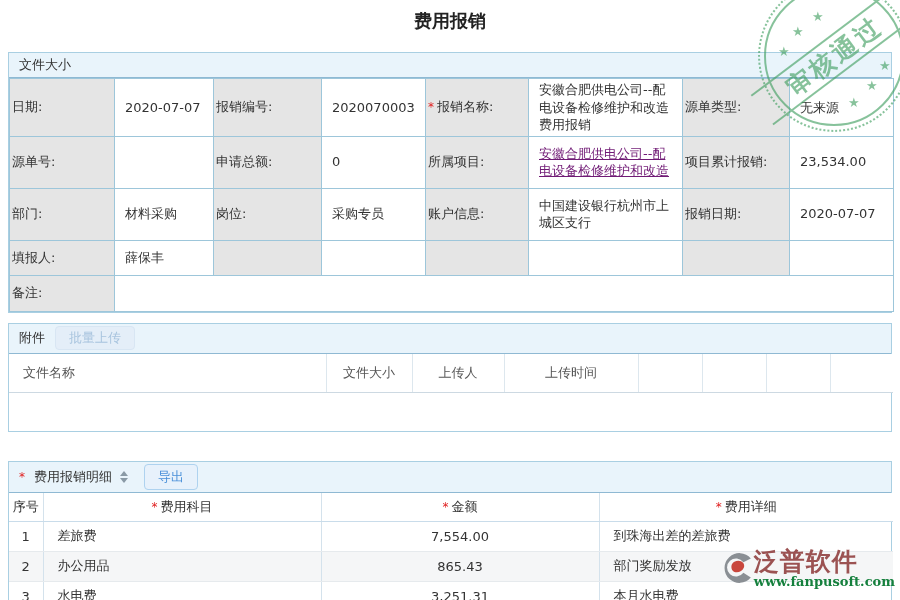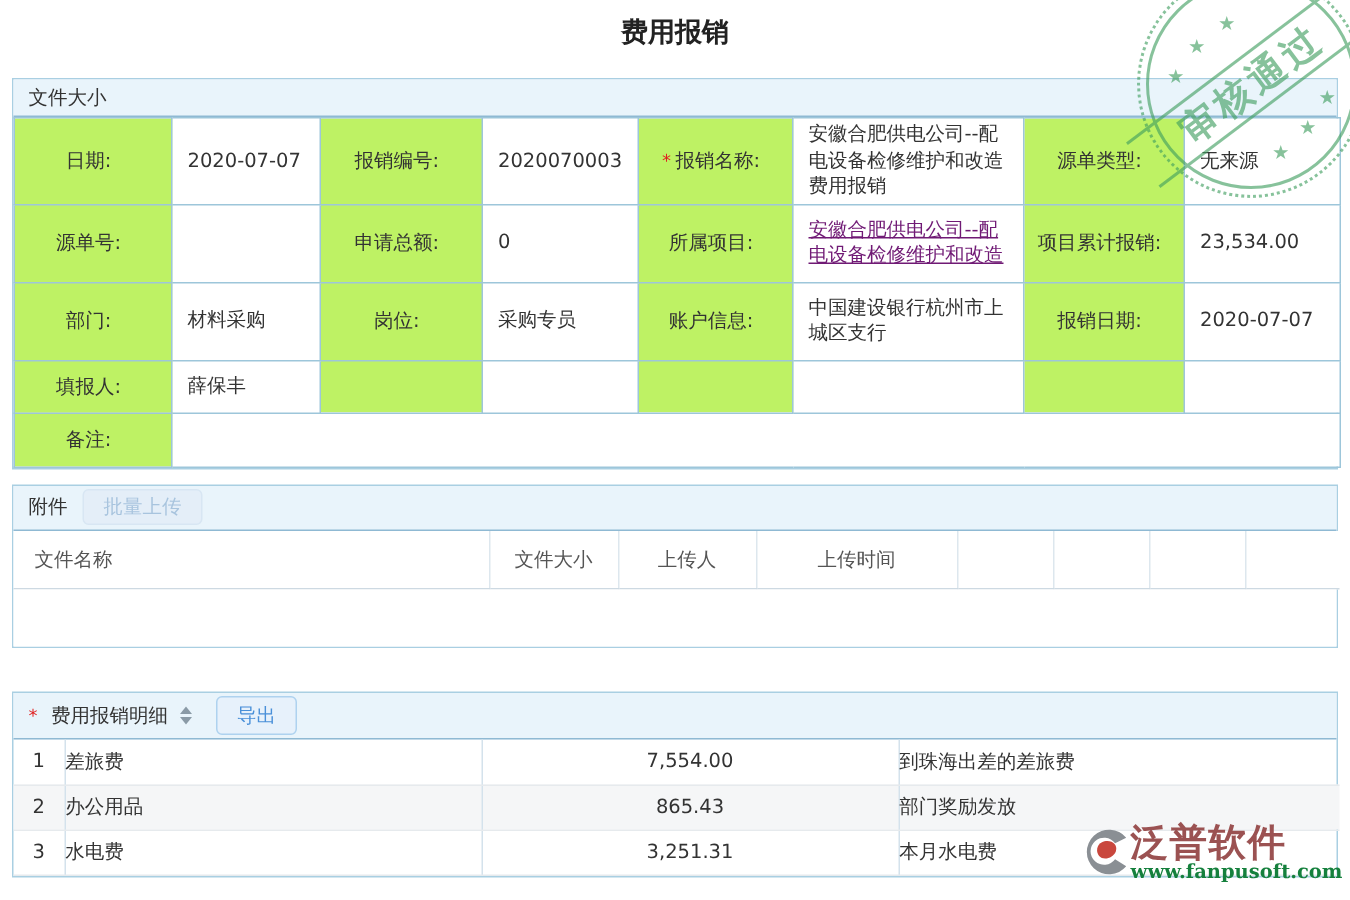--- a/index.html
+++ b/index.html
@@ -12,39 +12,39 @@
   .panel { margin:0 8px; border:1px solid #a9cfe2; background:#fff; }
   .sec-bar { background:#e9f4fb; border-bottom:1px solid #8fb9d3; display:flex; align-items:center;
     padding:0 10px; font-size:13px; color:#333; }
   .bar1 { height:25px; }
   .bar2 { height:30px; gap:10px; }
   .bar3 { height:31px; gap:6px; }
 
   
   table { border-collapse:collapse; width:100%; table-layout:fixed; }
   .form-tb td { border:1px solid #9dc6da; font-size:13px; vertical-align:middle; }
-  .form-tb .lbl { background:#bef264; text-align:center; padding:2px 8px 2px 2px; color:#333; }
+  .form-tb .lbl { background:#e5e5e5; text-align:left; padding:2px 8px 2px 2px; color:#333; }
   .form-tb .val { background:#fff; text-align:left; padding:2px 6px 2px 10px; line-height:1.35; }
   .req { color:#e02020; margin-right:3px; font-size:12px; }
   a.cell-link { color:#701a75; text-decoration:underline; cursor:pointer; }
 
   
   .att-tb th { border-right:1px solid #dde7ee; border-bottom:1px solid #cdd9e2; font-weight:normal;
     font-size:13px; color:#555; height:39px; background:#fff; }
   .att-tb th:last-child { border-right:none; }
   .att-tb .h-left { text-align:left; padding-left:14px; }
   .att-empty-area { height:38px; background:#fff; }
 
   
   .det-tb th { border-right:1px solid #d4e2ec; border-bottom:1px solid #c9dcea; font-weight:normal;
     font-size:13px; color:#333; height:28px; background:#fff; }
   .det-tb td { border-right:1px solid #d4e2ec; border-bottom:1px solid #e6eaed; font-size:13px; height:30px; }
   .det-tb th:last-child, .det-tb td:last-child { border-right:none; }
   .det-tb .c { text-align:center; }
-  .det-tb .l { text-align:left; padding-left:0; }
+  .det-tb .l { text-align:left; padding-left:14px; }
   .det-tb tr.stripe td { background:#f5f6f7; }
 
   .btn-light { background:#e4eef8; border:1px solid #d8e6f3; color:#a8c4de; font-size:13px;
     border-radius:4px; padding:2px 13px; cursor:pointer; font-family:inherit; }
   .btn-export { background:#e7f1fb; border:1px solid #aed2ef; color:#4a90d9; font-size:13px;
     border-radius:4px; padding:3px 13px; cursor:pointer; margin-left:10px; font-family:inherit; }
 
   .sort-icon { display:inline-flex; flex-direction:column; gap:2px; margin-left:2px; cursor:pointer; }
   .sort-icon i { display:block; width:0; height:0; border-left:4px solid transparent; border-right:4px solid transparent; }
   .sort-up { border-bottom:5px solid #8a9aa6; }
@@ -202,20 +202,26 @@
     <button class="btn-export">导出</button>
   </div>
   <table class="det-tb">
     <colgroup>
       <col style="width:34px">
         <col style="width:278px">
         <col style="width:278px">
         <col style="width:294px">
     </colgroup>
     <tbody>
+        <tr>
+      <th>序号</th>
+      <th><span class="req">*</span><span>费用科目</span></th>
+      <th><span class="req">*</span><span>金额</span></th>
+      <th><span class="req">*</span><span>费用详细</span></th>
+    </tr>
     <tr>
       <td class="c">1</td>
       <td class="l">差旅费</td>
       <td class="c">7,554.00</td>
       <td class="l">到珠海出差的差旅费</td>
     </tr>
     <tr class="stripe">
       <td class="c">2</td>
       <td class="l">办公用品</td>
       <td class="c">865.43</td>

